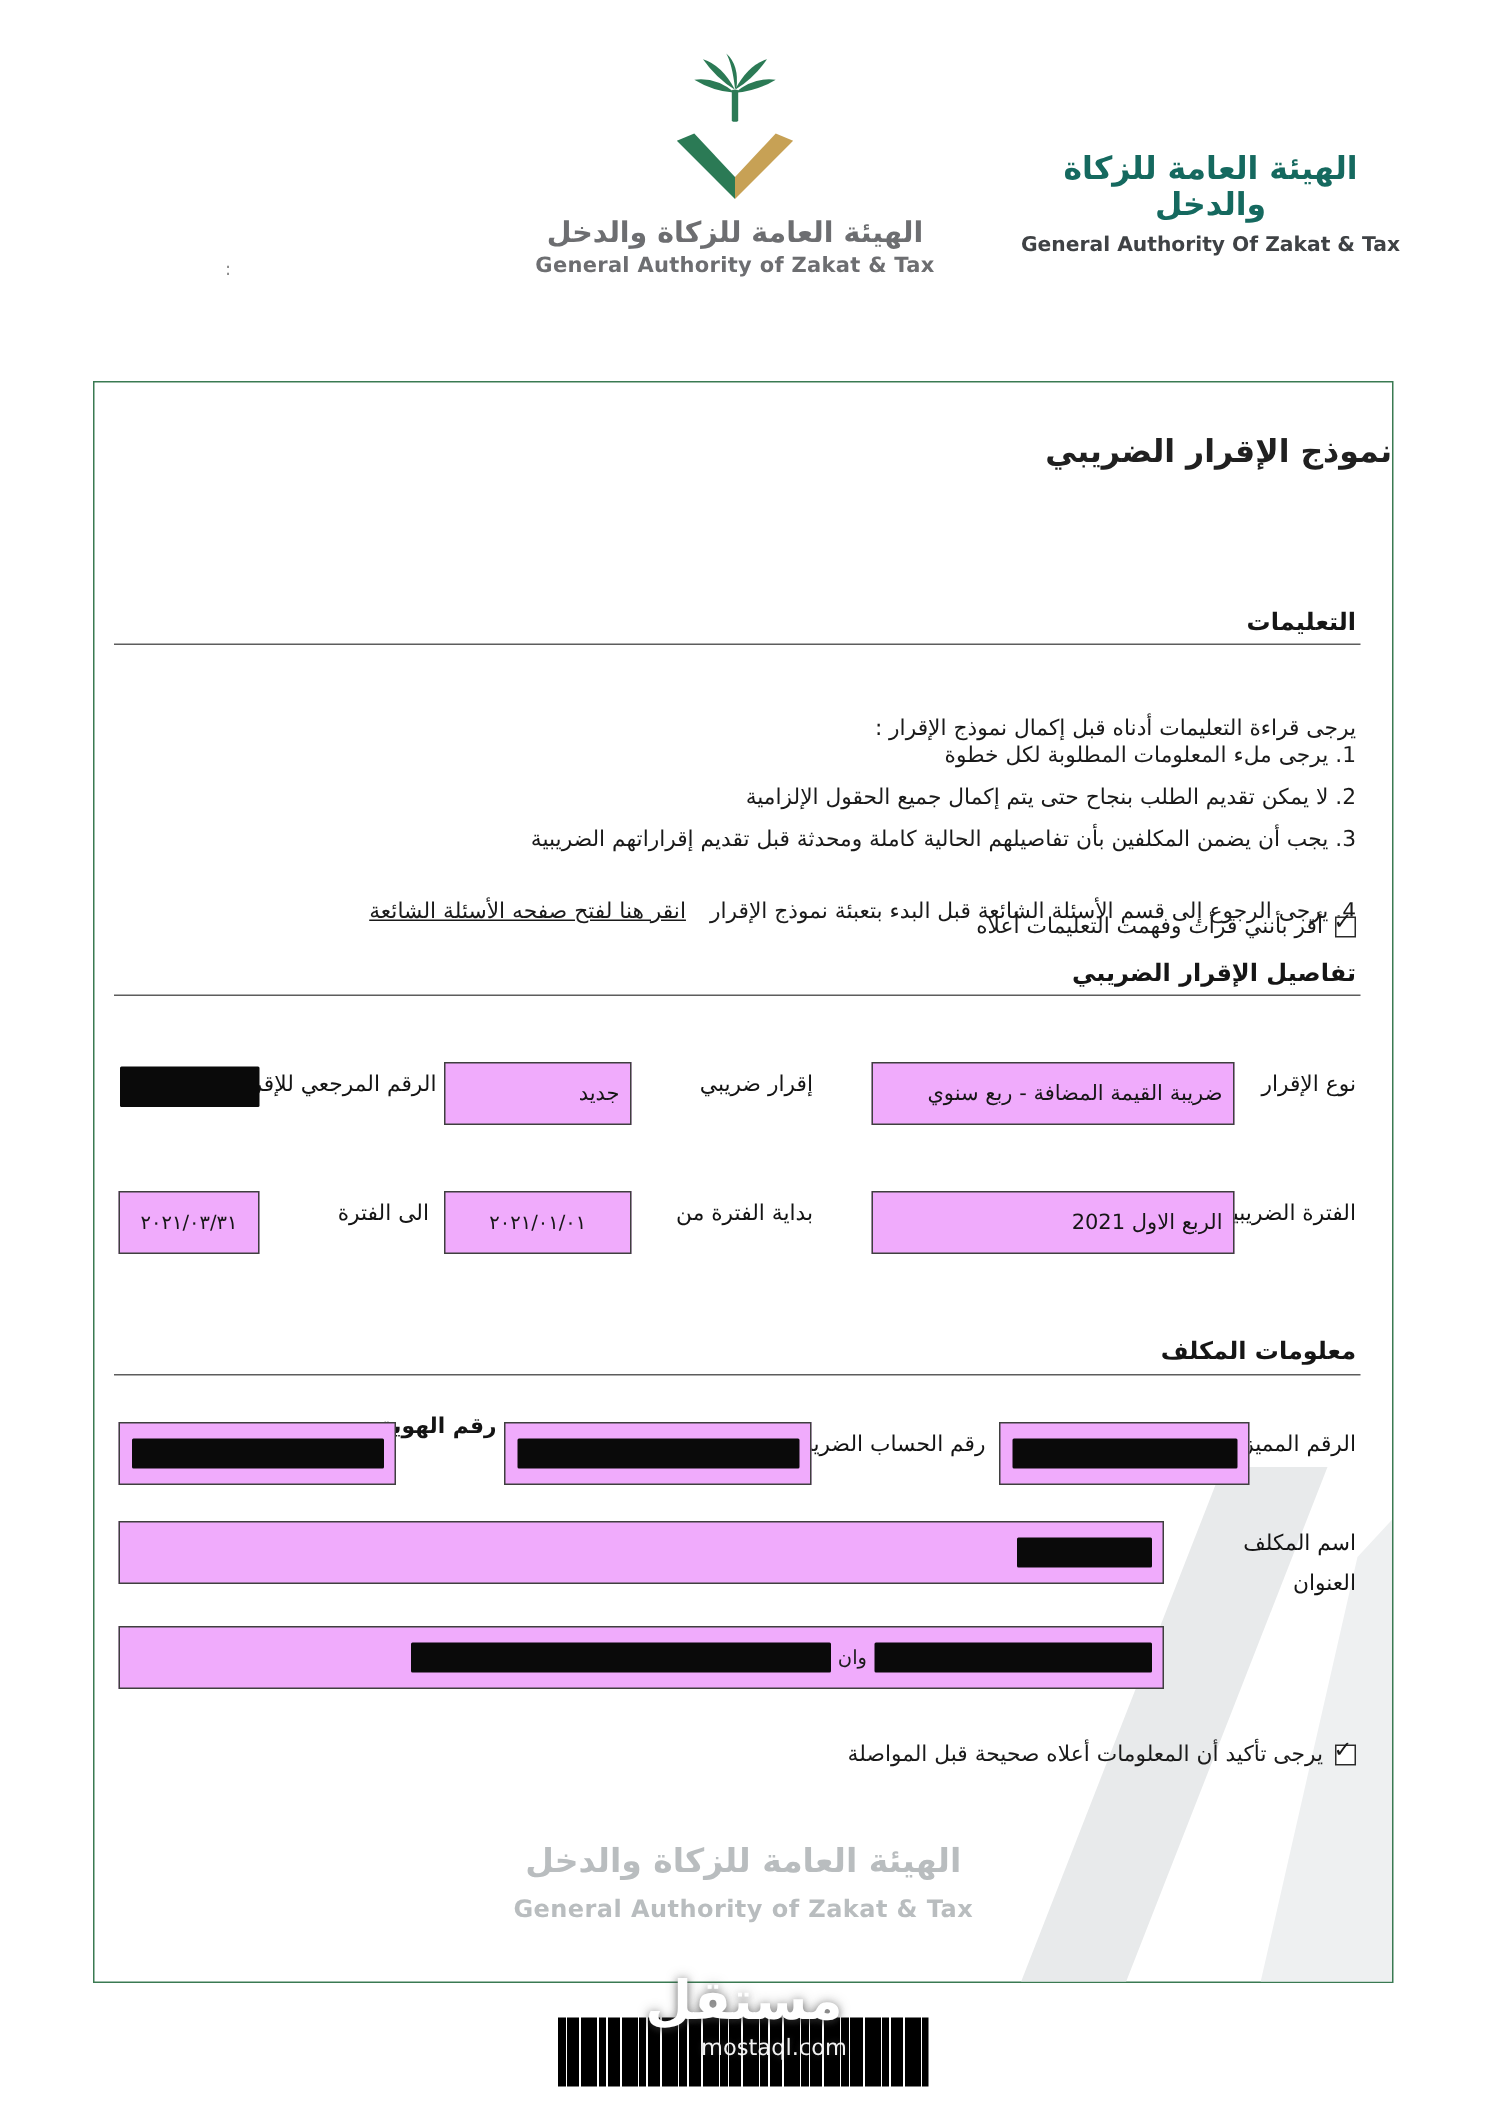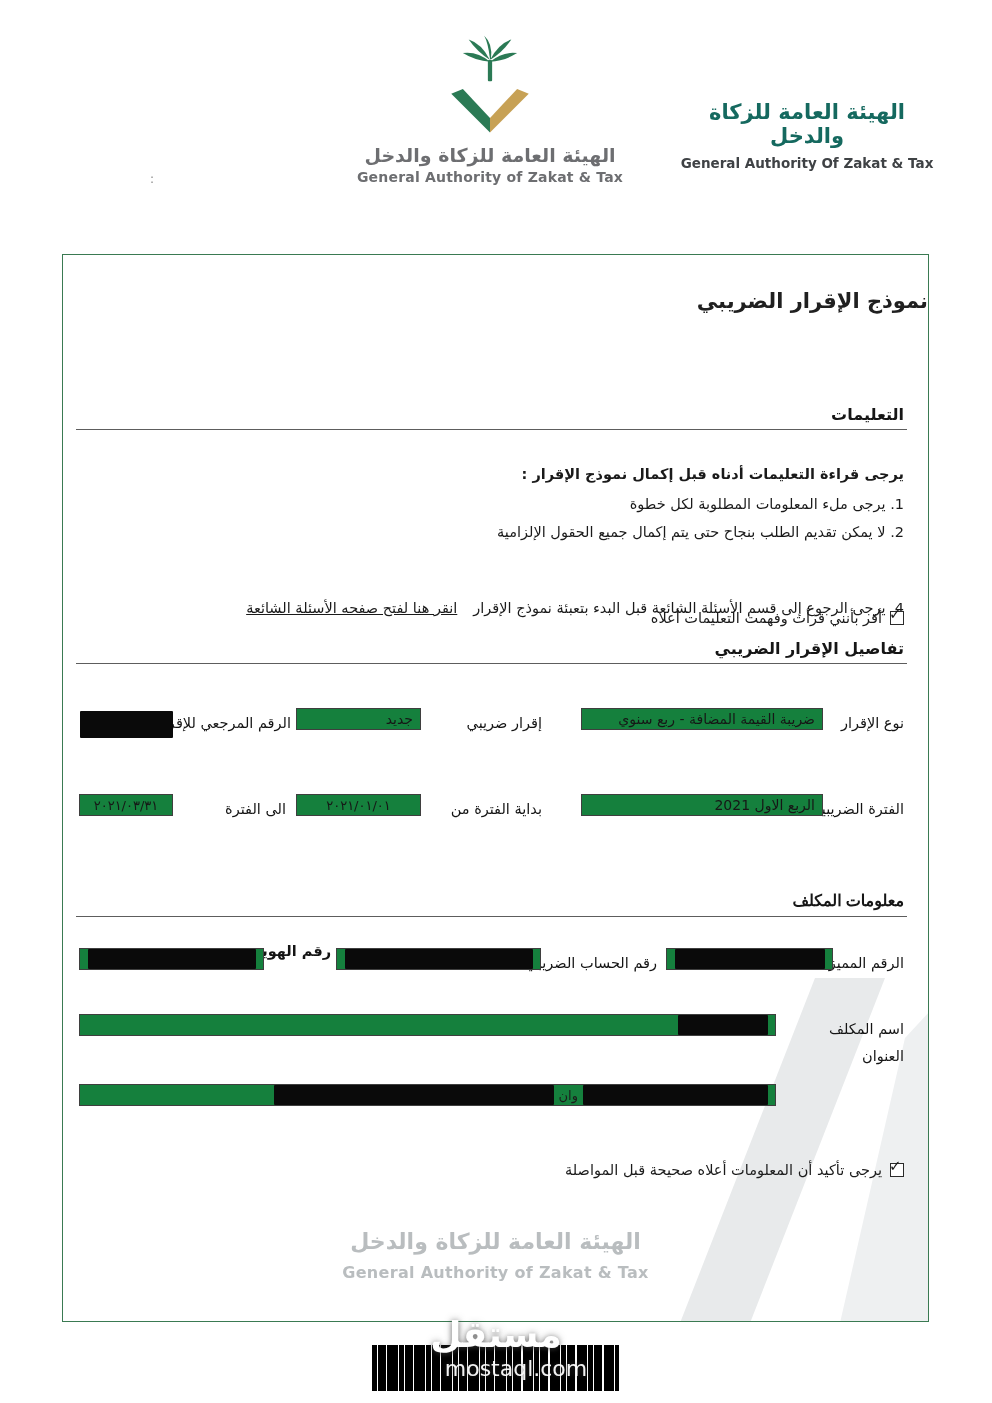--- a/index.html
+++ b/index.html
@@ -27,36 +27,36 @@
   .rule{left:13px;right:21px;border-top:1px solid #5d5d5d;height:0;}
   .txt{font-size:14.5px;line-height:22px;color:#1a1a1a;white-space:nowrap;}
   .link{text-decoration:underline;color:#1a1a1a;cursor:pointer;margin-top:20px;}
   .item4row{display:flex;flex-direction:row;gap:16px;align-items:baseline;}
 
   .cbrow{display:flex;flex-direction:row;align-items:center;gap:8px;}
   .checkbox{width:14px;height:14px;border:1.5px solid #2b2b2b;background:#fff;position:relative;flex:0 0 auto;box-sizing:border-box;}
   .check-icon{position:absolute;left:-2px;top:-7px;font-size:15px;font-weight:700;color:#191919;}
 
   .field-label{font-size:14.5px;white-space:nowrap;color:#141414;}
-  .field-box{height:22px;border:1px solid #3f3f3f;background:#15803d;
+  .field-box{height:42px;border:1px solid #3f3f3f;background:#f0abfc;
              display:flex;align-items:center;justify-content:flex-start;gap:5px;
              padding:0 7px;box-sizing:border-box;font-size:14px;color:#161616;white-space:nowrap;}
   .field-box.center{justify-content:center;padding:0 3px;font-size:13px;}
   .redact{background:#0a0a0a;height:20px;border-radius:1px;flex:0 0 auto;}
   .redact-solid{background:#0a0a0a;border-radius:1px;}
   .frag{font-size:13px;color:#1c1c1c;}
 
   .footer-ar{left:0;right:0;text-align:center;font-size:22px;font-weight:700;color:#b9bdbf;}
   .footer-en{left:0;right:0;text-align:center;font-size:16px;font-weight:700;color:#b9bdbf;letter-spacing:.3px;direction:ltr;}
 
   .barcode{left:372px;top:1345px;width:247px;height:46px;
     background:repeating-linear-gradient(90deg,#000 0 5px,#fff 5px 6px,#000 6px 14px,#fff 14px 15.5px,#000 15.5px 19px,#000 19px 26px,#fff 26px 27px);}
   .wm-name{left:0;right:0;top:1314px;text-align:center;font-size:36px;font-weight:700;color:#fff;
     text-shadow:0 0 7px rgba(60,60,60,.55),0 2px 4px rgba(60,60,60,.4);z-index:6;}
-  .wm-domain{left:0;right:0;top:1356px;text-align:center;font-size:22px;color:rgba(255,255,255,.95);
+  .wm-domain{left:0;right:0;top:1356px;text-align:center;font-size:15px;color:rgba(255,255,255,.95);
     text-shadow:0 0 5px rgba(70,70,70,.6);z-index:7;direction:ltr;padding-left:40px;}
 </style>
 </head>
 <body>
 
 <div class="page">
 
   <div class="abs logo-block">
     <svg class="logo-icon" width="126" height="108" viewBox="0 0 130 110">
       <g fill="#2b7a55">
@@ -86,23 +86,24 @@
     <svg class="abs swoosh" width="330" height="345" viewBox="0 0 330 345">
       <polygon points="215,0 285,0 150,345 80,345" fill="#e8eaeb"></polygon>
       <polygon points="305,60 330,33 330,345 240,345" fill="#eef0f1"></polygon>
     </svg>
 
     <div class="abs title">نموذج الإقرار الضريبي</div>
 
     <div class="abs sec-head" style="right:24px;top:150px;">التعليمات</div>
     <div class="abs rule" style="top:174px;"></div>
 
-    <div class="abs txt" style="right:24px;top:208px;font-weight:bold;">يرجى قراءة التعليمات أدناه قبل إكمال نموذج الإقرار :</div>
+    <div class="abs txt" style="right:24px;top:220px;">يرجى قراءة التعليمات أدناه قبل إكمال نموذج الإقرار :</div>
     <div class="abs txt" style="right:24px;top:238px;">1. يرجى ملء المعلومات المطلوبة لكل خطوة</div>
     <div class="abs txt" style="right:24px;top:266px;">2. لا يمكن تقديم الطلب بنجاح حتى يتم إكمال جميع الحقول الإلزامية</div>
+    <div class="abs txt" style="right:24px;top:294px;">3. يجب أن يضمن المكلفين بأن تفاصيلهم الحالية كاملة ومحدثة قبل تقديم إقراراتهم الضريبية</div>
     <div class="abs txt item4row" style="right:24px;top:322px;">
       <span>4. يرجى الرجوع إلى قسم الأسئلة الشائعة قبل البدء بتعبئة نموذج الإقرار</span>
       <span class="link">انقر هنا لفتح صفحه الأسئلة الشائعة</span>
     </div>
 
     <div class="abs cbrow" style="right:24px;top:352px;">
       <span class="checkbox">
         <span class="check-icon">✓</span>
       </span>
       <span class="txt">أقر بأنني قرأت وفهمت التعليمات أعلاه</span>
@@ -128,21 +129,21 @@
     </div>
     <div class="abs field-label" style="right:386px;top:546px;">بداية الفترة من</div>
     <div class="abs field-box center" style="left:233px;top:539px;width:125px;">
       <span>٢٠٢١/٠١/٠١</span>
     </div>
     <div class="abs field-label" style="right:642px;top:546px;">الى الفترة</div>
     <div class="abs field-box center" style="left:16px;top:539px;width:94px;">
       <span>٢٠٢١/٠٣/٣١</span>
     </div>
 
-    <div class="abs sec-head" style="right:24px;top:636px;font-family:Liberation Serif, serif;">معلومات المكلف</div>
+    <div class="abs sec-head" style="right:24px;top:636px;">معلومات المكلف</div>
     <div class="abs rule" style="top:661px;"></div>
 
     <div class="abs field-label" style="right:24px;top:700px;">الرقم المميز</div>
     <div class="abs field-box" style="left:603px;top:693px;width:167px;">
       <span class="redact" style="width:150px;"></span>
     </div>
     <div class="abs field-label" style="right:271px;top:700px;">رقم الحساب الضريبي</div>
     <div class="abs field-box" style="left:273px;top:693px;width:205px;">
       <span class="redact" style="width:188px;"></span>
     </div>

